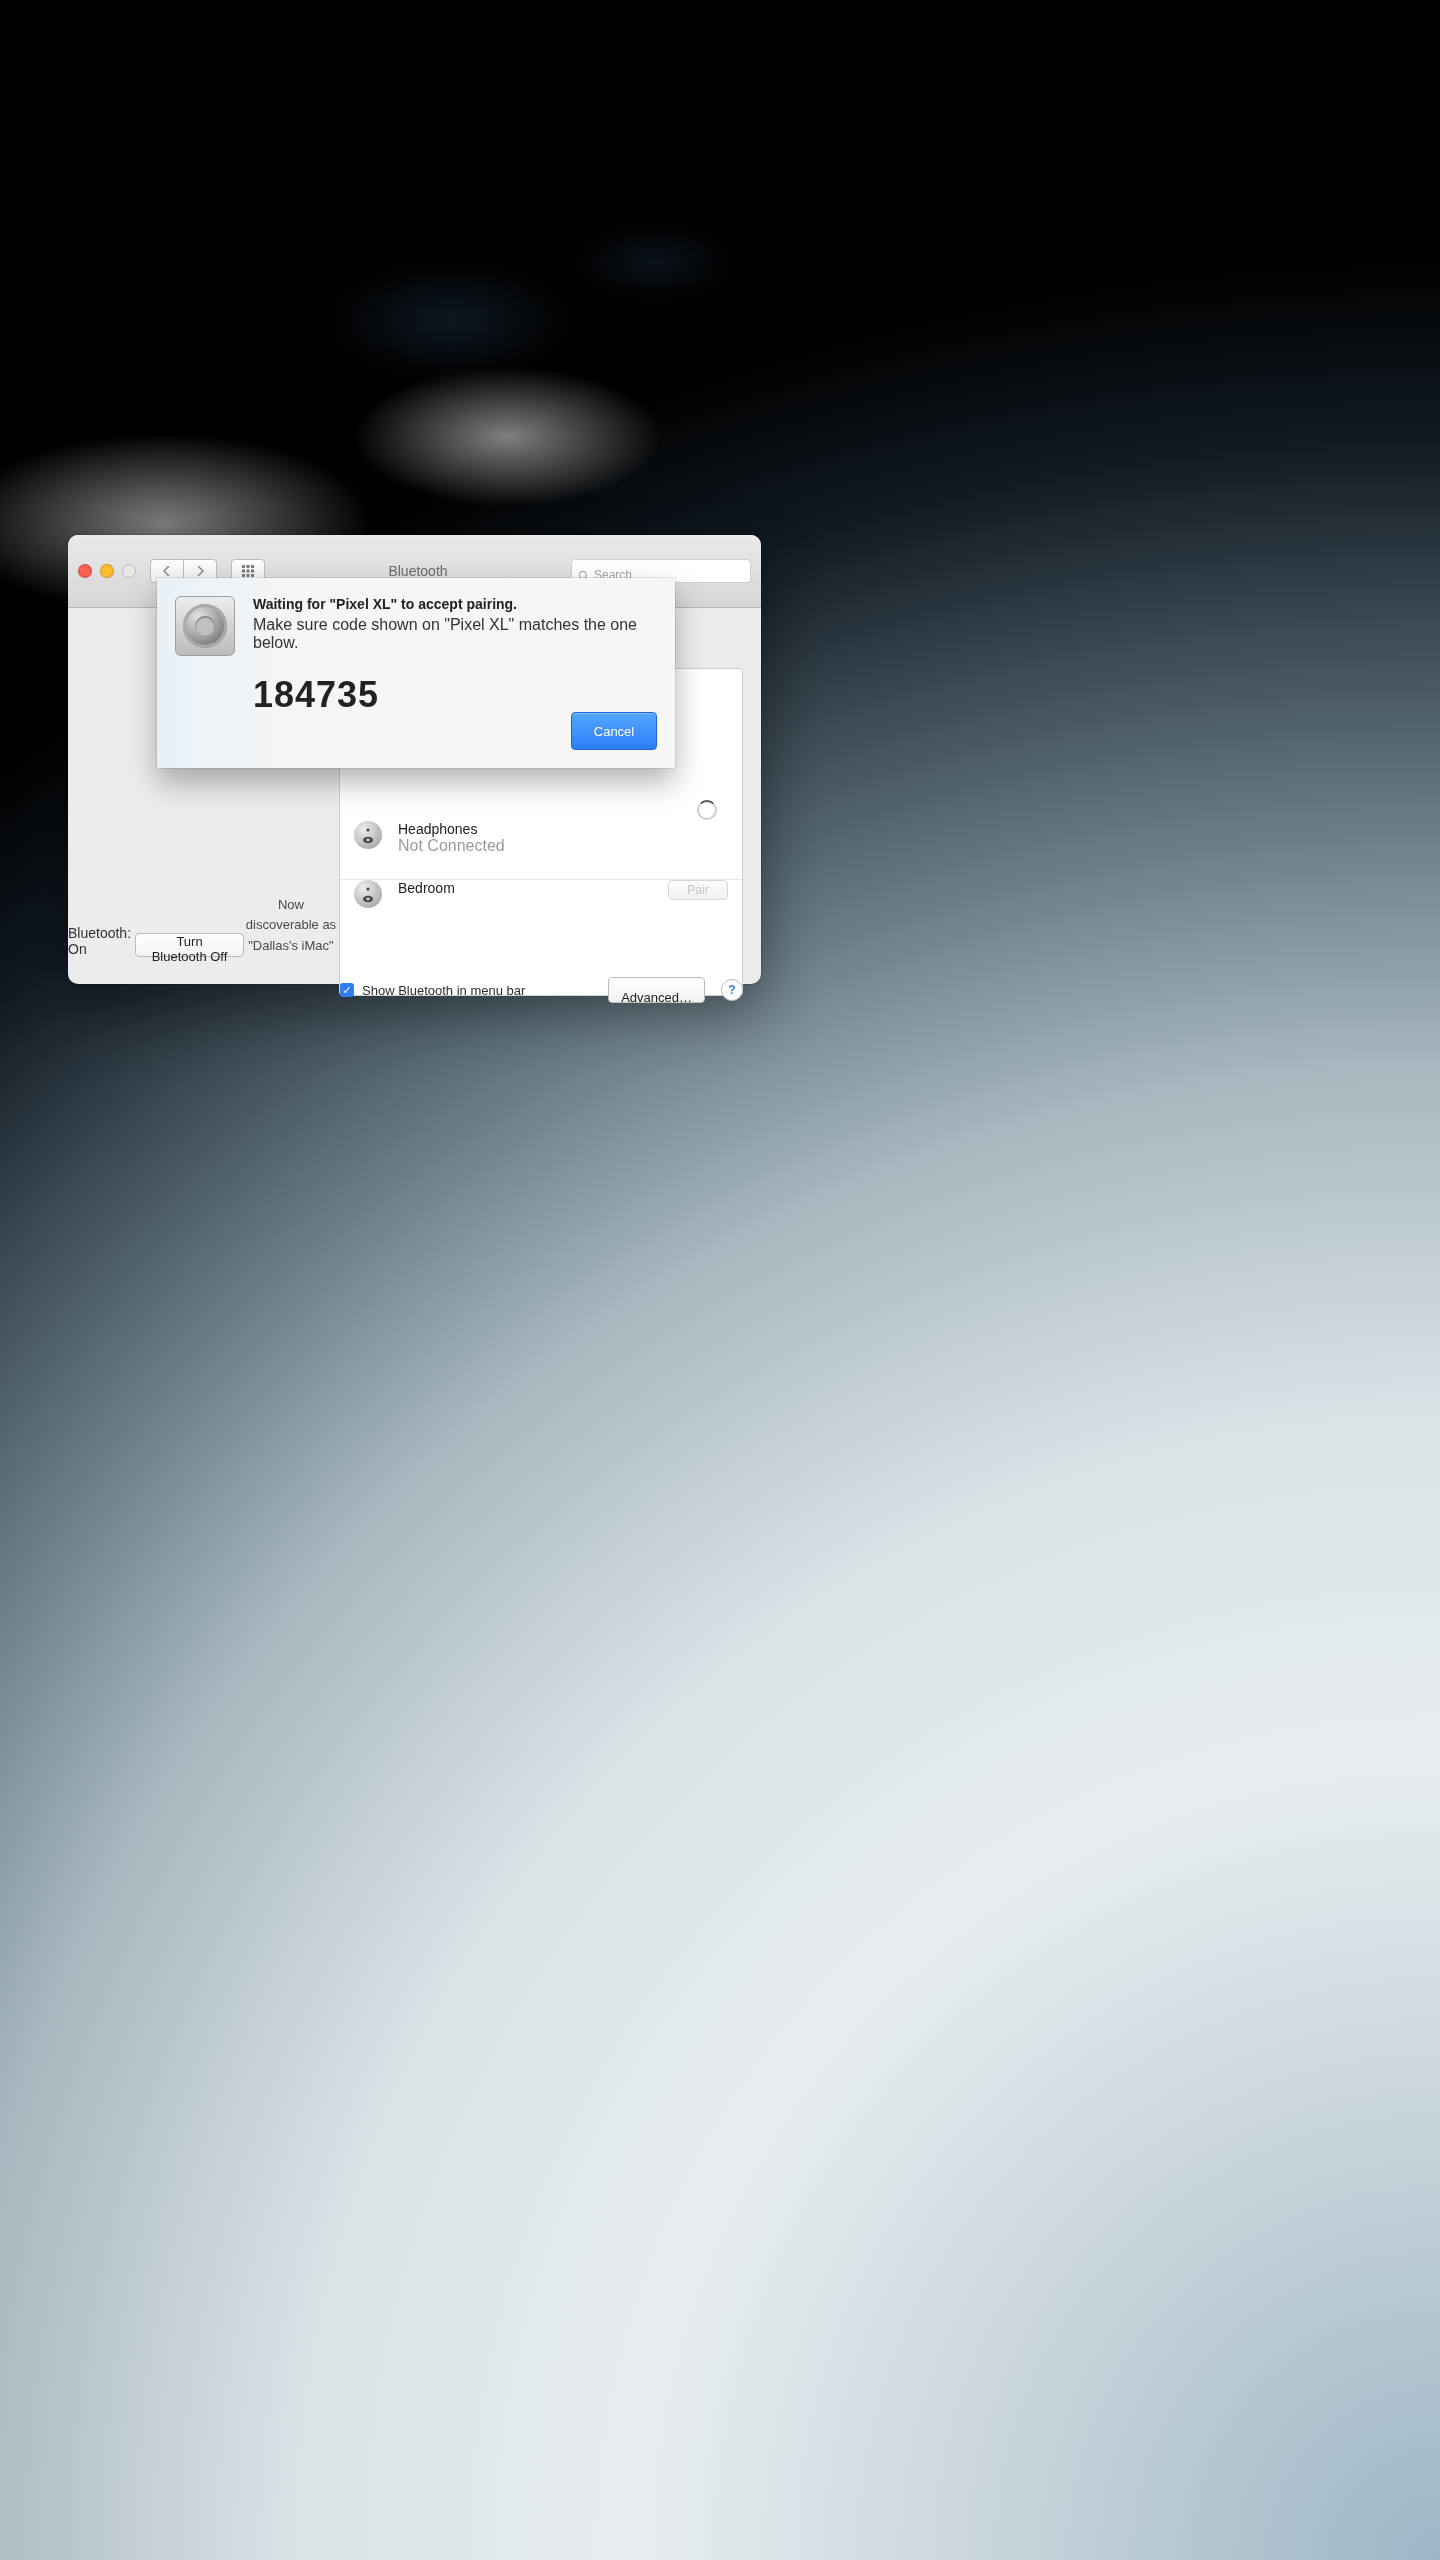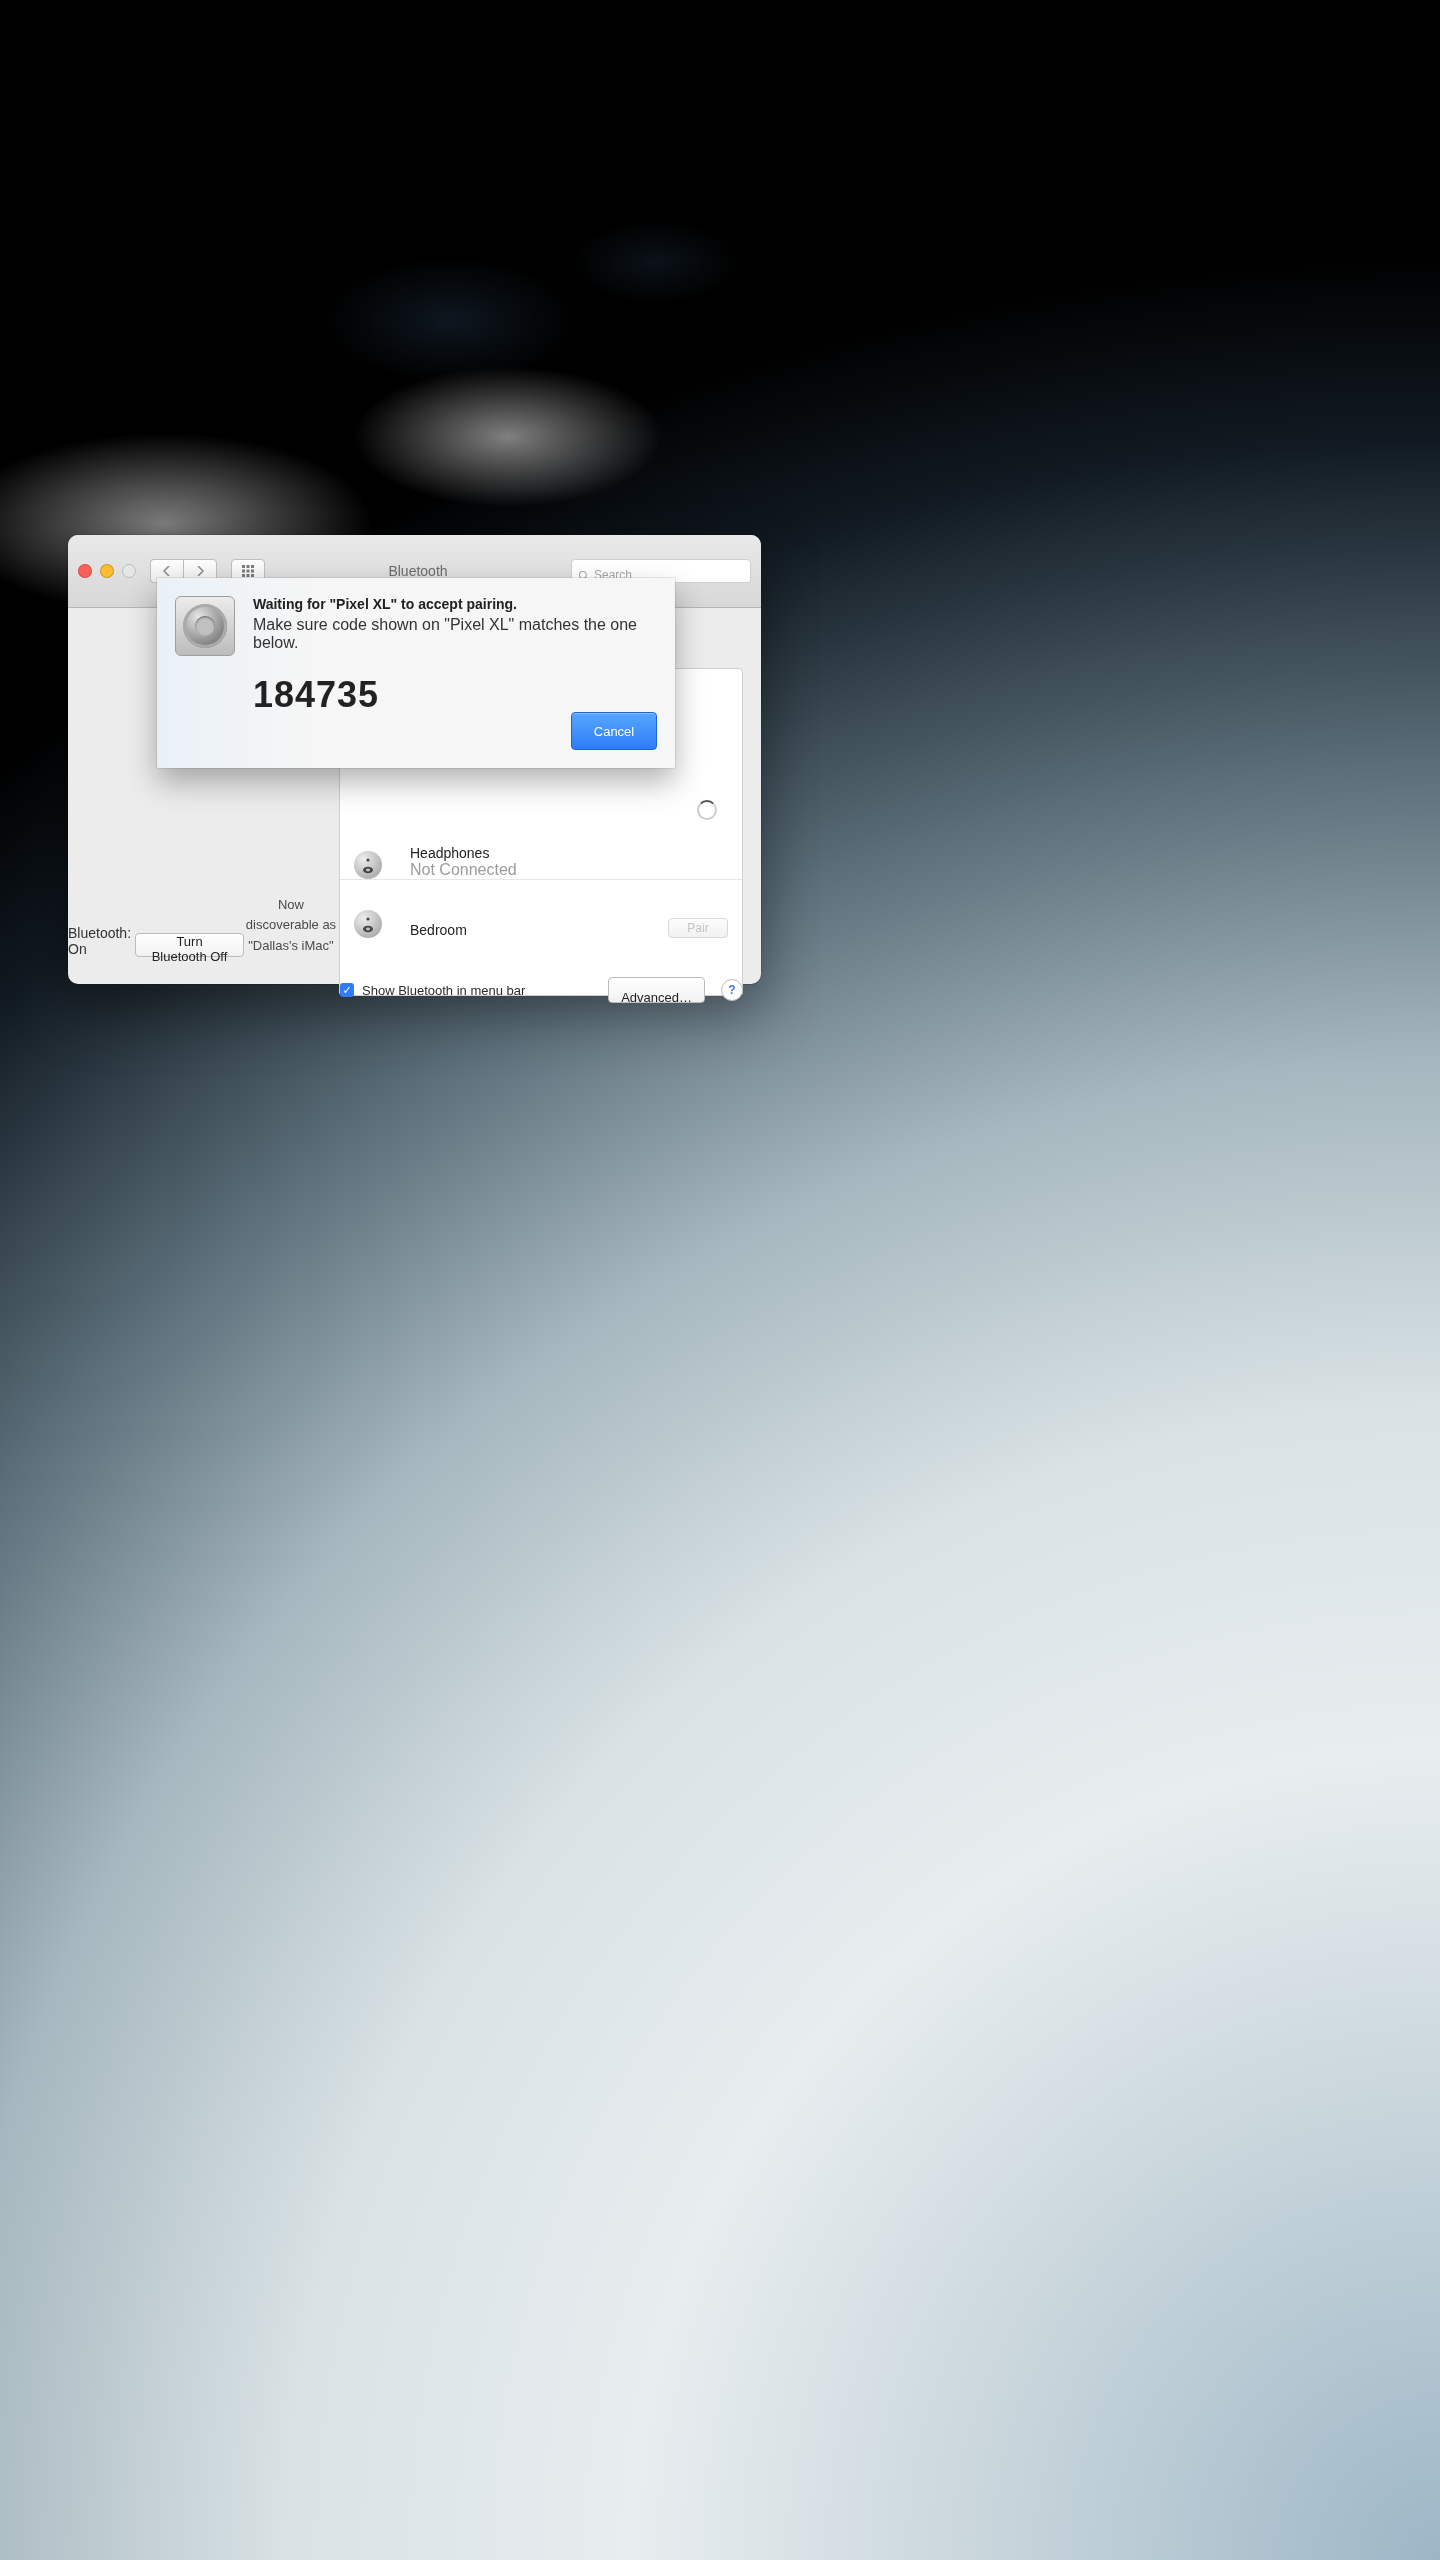--- a/index.html
+++ b/index.html
@@ -49,21 +49,21 @@
   .search{width:166px;height:22px;background:#fff;border:1px solid #cfcfcf;border-radius:4px;display:flex;align-items:flex-end;padding:0 6px;color:#a9a9a9;font-size:12px;gap:4px}
   .search svg{width:12px;height:12px;fill:#a9a9a9}
 
   .body{position:relative;height:409px;padding:18px;box-sizing:border-box;}
   .left{position:absolute;left:0;top:40px;bottom:60px;width:270px;display:flex;flex-direction:row;align-items:flex-end;}
   .bt-status{font-size:14px;color:#333;margin-top:170px}
   .btn-off{margin-top:8px;height:24px;padding:0 12px;background:linear-gradient(#ffffff,#f2f2f2);border:1px solid #bcbcbc;border-radius:4px;font-size:13px;color:#222;box-shadow:0 1px 0 #fff inset}
   .discov{margin-top:12px;font-size:13px;color:#4a4a4a;text-align:center;line-height:1.6}
 
   .devlist{position:absolute;right:18px;top:60px;width:402px;height:326px;background:#fff;border:1px solid #cfcfcf;border-radius:4px;overflow:hidden}
-  .device{display:flex;align-items:flex-end;height:58px;padding:0 14px;border-bottom:1px solid #e7e7e7;gap:28px}
+  .device{display:flex;align-items:flex-start;height:58px;padding:0 14px;border-bottom:1px solid #e7e7e7;gap:16px}
   .device:last-child{border-bottom:none}
   .devico{width:28px;height:28px;border-radius:50%;background:radial-gradient(circle at 35% 30%,#eee,#999);display:flex;align-items:center;justify-content:center;font-size:18px;color:#444;flex-shrink:0}
   .devtext{flex:1}
   .devname{font-size:14px;color:#222}
   .devsub{font-size:16px;color:#9b9b9b}
   .pairbtn{width:60px;height:20px;border:1px solid #d8d8d8;border-radius:4px;background:linear-gradient(#fdfdfd,#f1f1f1);color:#c4c4c4;font-size:12px}
   @keyframes spin{to{transform:rotate(360deg)}}
 
   .bottombar{position:absolute;left:0;right:0;bottom:0;height:54px;display:flex;align-items:center;padding:0 18px;gap:8px}
   .chk{width:14px;height:14px;background:#2f7cf6;border-radius:3px;display:flex;align-items:center;justify-content:center;color:#fff;font-size:11px;margin-left:254px}

